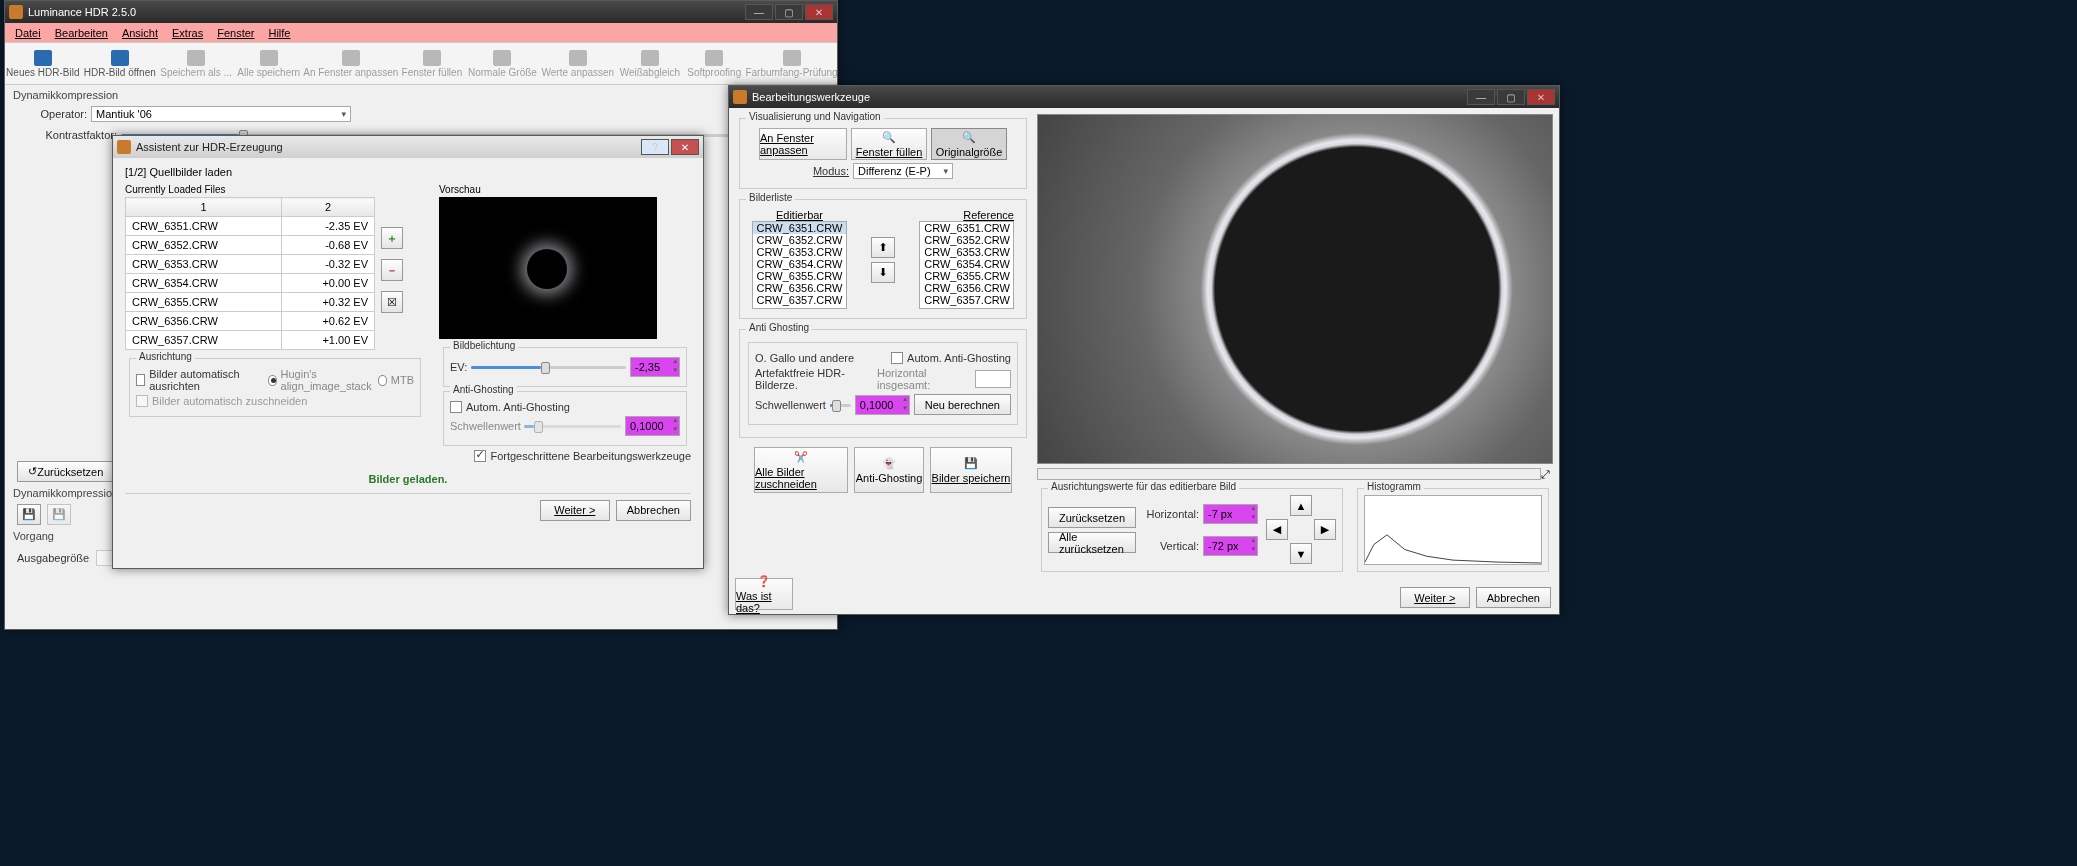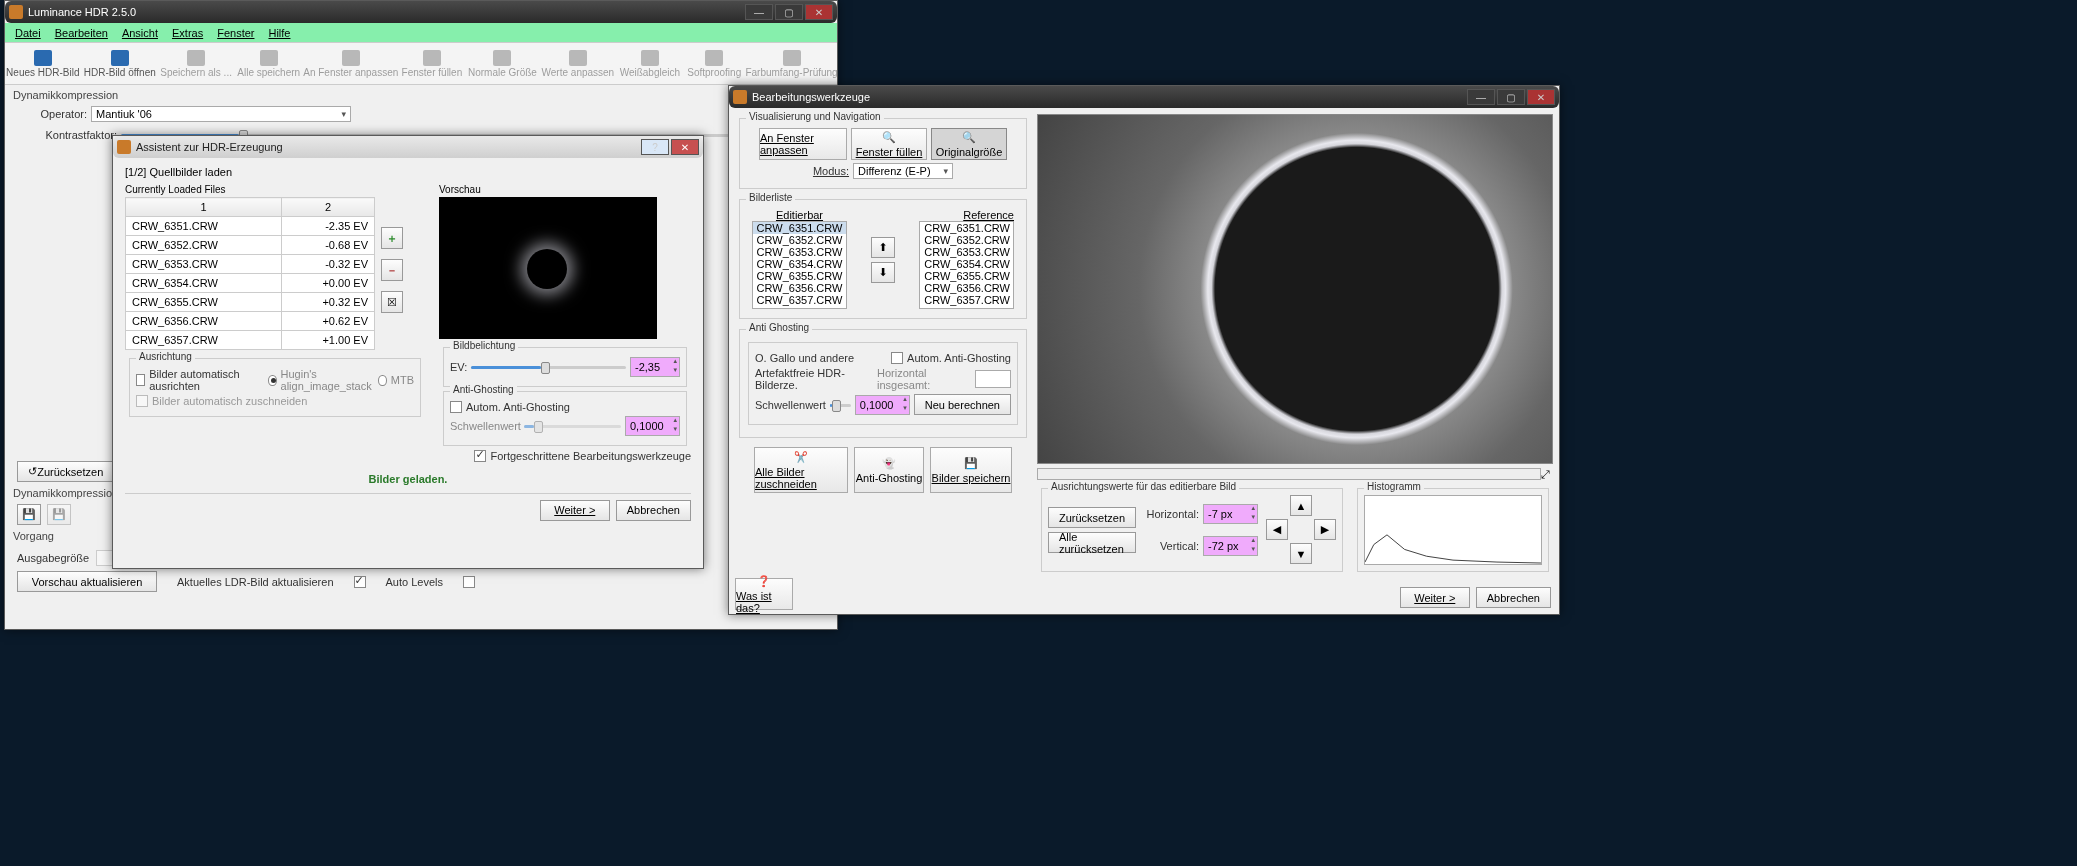--- a/index.html
+++ b/index.html
@@ -1,38 +1,38 @@
 <!DOCTYPE html>
 <html><head>
 <meta charset="utf-8">
 <style>
   * { box-sizing: border-box; font-family: "Segoe UI", Tahoma, sans-serif; font-size: 11px; }
   body { margin:0; background:#0a1a2a; width:2077px; height:866px; position:relative; overflow:hidden; }
   .window { position:absolute; background:#f0f0f0; border:1px solid #5a5a5a; box-shadow:0 0 10px rgba(0,0,0,.5); }
-  .titlebar { height:22px; background:linear-gradient(#4a4a4a,#2a2a2a); color:#fff; display:flex; align-items:center; padding:0 4px;border-radius:6px; }
+  .titlebar { height:22px; background:linear-gradient(#4a4a4a,#2a2a2a); color:#fff; display:flex; align-items:center; padding:0 4px; }
   .titlebar .icon { width:14px; height:14px; background:#c97a2a; margin-right:5px; border-radius:2px; }
   .titlebar .spacer { flex:1; }
   .winbtns { display:flex; gap:0; }
   .winbtn { width:28px; height:16px; background:#3a3a3a; border:1px solid #555; display:flex; align-items:center; justify-content:center; color:#ccc; margin-left:2px; font-size:10px; cursor:pointer; }
   .winbtn.close { background:#a33; }
-  .menubar { height:20px; background:#86efac; border-bottom:1px solid #ccc; display:flex; align-items:center; padding:0 4px; gap:2px; }
+  .menubar { height:20px; background:#fca5a5; border-bottom:1px solid #ccc; display:flex; align-items:center; padding:0 4px; gap:2px; }
   .menuitem { padding:2px 6px; cursor:pointer; }
   .toolbar { height:42px; background:#f4f4f4; border-bottom:1px solid #ccc; display:flex; align-items:center; padding:2px 4px; gap:10px; }
   .tbtn { display:flex; flex-direction:column; align-items:center; justify-content:center; min-width:48px; height:38px; padding:0 4px; cursor:pointer; color:#555; }
   .tbtn .ticon { width:18px; height:16px; background:#888; border-radius:2px; margin-bottom:1px; }
   .tbtn .tlabel { font-size:10px; white-space:nowrap; }
   .tbtn.disabled { opacity:.55; }
   .panel { background:#f0f0f0; }
   .group { border:1px solid #ccc; margin:4px; padding:6px; position:relative; }
   .group > .legend { position:absolute; top:-8px; left:6px; background:#f0f0f0; padding:0 3px; font-size:10px; color:#333; }
   .row { display:flex; align-items:center; gap:4px; margin:3px 0; }
   .lbl { color:#333; }
   .combo { height:16px; border:1px solid #aaa; background:#fff; display:flex; align-items:center; padding:0 18px 0 4px; position:relative; min-width:100px; }
   .combo::after { content:"▾"; position:absolute; right:4px; color:#555; font-size:9px; }
-  .numbox { height:20px; border:1px solid #aaa; background:#f0abfc; display:flex; align-items:center; padding:0 14px 0 4px; position:relative; min-width:50px; }
+  .numbox { height:20px; border:1px solid #aaa; background:#d946ef; display:flex; align-items:center; padding:0 14px 0 4px; position:relative; min-width:50px; }
   .numbox::after { content:"▴\A▾"; white-space:pre; position:absolute; right:2px; top:-2px; font-size:7px; line-height:9px; color:#555; }
   .btn { height:21px; padding:0 10px; border:1px solid #999; background:linear-gradient(#fdfdfd,#e5e5e5); display:inline-flex; align-items:center; justify-content:center; cursor:pointer; }
   .slider { flex:1; height:16px; position:relative; }
   .slider-track { position:absolute; top:7px; left:0; right:0; height:3px; background:#ccc; border-radius:2px; }
   .slider-fill { position:absolute; top:7px; left:0; height:3px; background:#4a90d9; border-radius:2px; }
   .slider-thumb { position:absolute; top:3px; width:9px; height:12px; background:#ddd; border:1px solid #888; border-radius:2px; }
   .check { width:12px; height:12px; border:1px solid #888; background:#fff; display:inline-block; position:relative; }
   .check.checked::after { content:"✓"; position:absolute; top:-3px; left:0; font-size:11px; color:#333; }
   .radio { width:11px; height:11px; border:1px solid #888; border-radius:50%; background:#fff; display:inline-block; position:relative; }
   .radio.checked::after { content:""; position:absolute; top:2px; left:2px; width:5px; height:5px; background:#333; border-radius:50%; }
@@ -147,29 +147,20 @@
     <div class="row" style="margin-left:10px; gap:6px;">
       <div class="btn" style="width:24px;">💾</div>
       <div class="btn" style="width:24px; opacity:.5;">💾</div>
     </div>
     <div style="padding:2px 6px; color:#444;">Vorgang</div>
     <div class="row" style="margin-left:10px;">
       <span class="lbl" style="width:75px;">Ausgabegröße</span>
       <div class="combo" style="width:200px; opacity:.5;"></div>
       <div class="btn" style="width:24px; opacity:.5;">🔒</div>
     </div>
-    <div class="row" style="margin-left:10px; gap:20px;">
-      <div class="btn" style="width:140px;">
-          <span>Vorschau aktualisieren</span>
-        </div>
-      <span class="lbl">Aktuelles LDR-Bild aktualisieren</span>
-      <span class="check checked"></span>
-      <span class="lbl">Auto Levels</span>
-      <span class="check"></span>
-    </div>
   </div>
 </div>
 
 <div class="window" style="left:112px; top:135px; width:592px; height:434px;">
   <div class="titlebar" style="background:linear-gradient(#e9e9e9,#cfcfcf); color:#222;">
     <span class="icon"></span>
     <span>Assistent zur HDR-Erzeugung</span>
     <span class="spacer"></span>
     <div class="winbtns">
       <div class="winbtn" style="background:#d9e7f7;">?</div>

